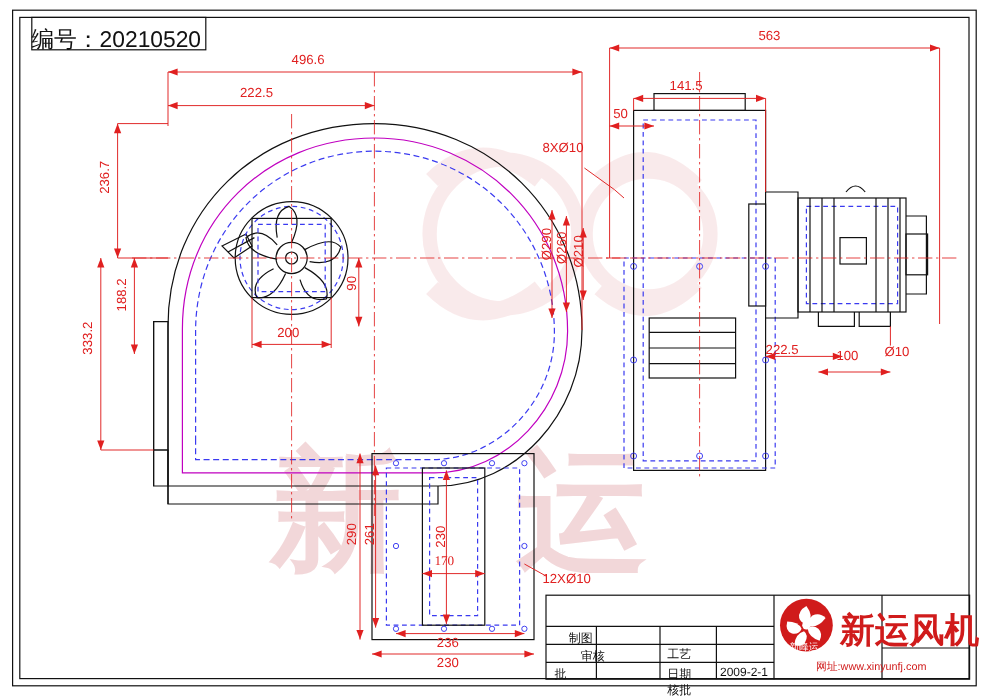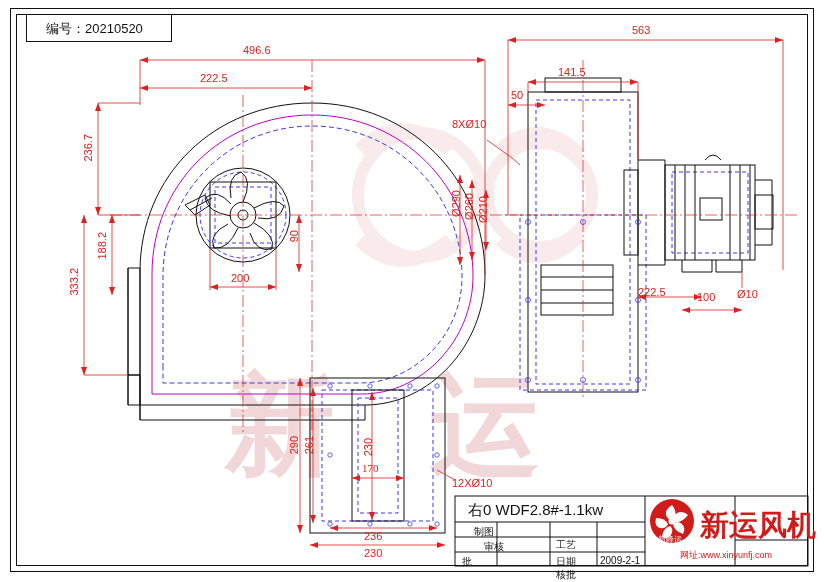--- a/index.html
+++ b/index.html
@@ -8,21 +8,21 @@
   .frame{position:absolute;left:10px;top:8px;width:804px;height:564px;border:1.5px solid #111;box-sizing:border-box;}
   .frame-inner{position:absolute;left:16px;top:14px;width:792px;height:552px;border:1px solid #111;box-sizing:border-box;}
   svg.draw{position:absolute;left:0;top:0;width:824px;height:582px;}
   .wm{position:absolute;color:#f2d7d9;font-weight:bold;user-select:none;}
   .num{position:absolute;font-size:11px;color:#e02020;font-family:"Liberation Sans",sans-serif;white-space:nowrap;}
   .num.v{writing-mode:vertical-rl;transform:rotate(180deg);}
   .tb-title{position:absolute;font-size:15px;color:#111;font-weight:normal;white-space:nowrap;}
   .brand{position:absolute;color:#d01b1b;font-weight:bold;white-space:nowrap;}
   .tb-cell{position:absolute;font-size:10px;color:#111;white-space:nowrap;}
   .codebox{position:absolute;left:26px;top:14px;width:146px;height:28px;border:1px solid #111;box-sizing:border-box;}
-  .codetext{position:absolute;left:46px;top:20px;font-size:13px;color:#111;}
+  .codetext{position:absolute;left:26px;top:20px;font-size:19px;color:#111;}
 </style>
 </head>
 <body>
 
 <div id="root">
 
   <div class="frame"></div>
   <div class="frame-inner"></div>
 
   <div class="wm" style="left:225px;top:352px;font-size:110px;">新</div>
@@ -314,21 +314,20 @@
   <div class="num" style="left:697px;top:291px;">100</div>
 
   <div class="num v" style="left:288px;top:436px;">290</div>
   <div class="num v" style="left:303px;top:436px;">261</div>
   <div class="num v" style="left:362px;top:438px;">230</div>
   <div class="num" style="left:362px;top:462px;font-family:Liberation Serif, serif;">170</div>
   <div class="num" style="left:364px;top:530px;">236</div>
   <div class="num" style="left:364px;top:547px;">230</div>
   <div class="num" style="left:452px;top:477px;">12XØ10</div>
 
-  <div class="tb-title" style="left:468px;top:501px;">右0  WDF2.8#-1.1kw</div>
 
   <div class="tb-cell" style="left:474px;top:525px;">制图</div>
   <div class="tb-cell" style="left:556px;top:538px;">工艺</div>
   <div class="tb-cell" style="left:464px;top:540px;margin-left:20px;">审核</div>
   <div class="tb-cell" style="left:556px;top:568px;">核批</div>
   <div class="tb-cell" style="left:462px;top:555px;">批</div>
   <div class="tb-cell" style="left:556px;top:555px;">日期</div>
   <div class="tb-cell" style="left:600px;top:555px;">2009-2-1</div>
 
   <div class="brand" style="left:700px;top:506px;font-size:29px;">新运风机</div>

